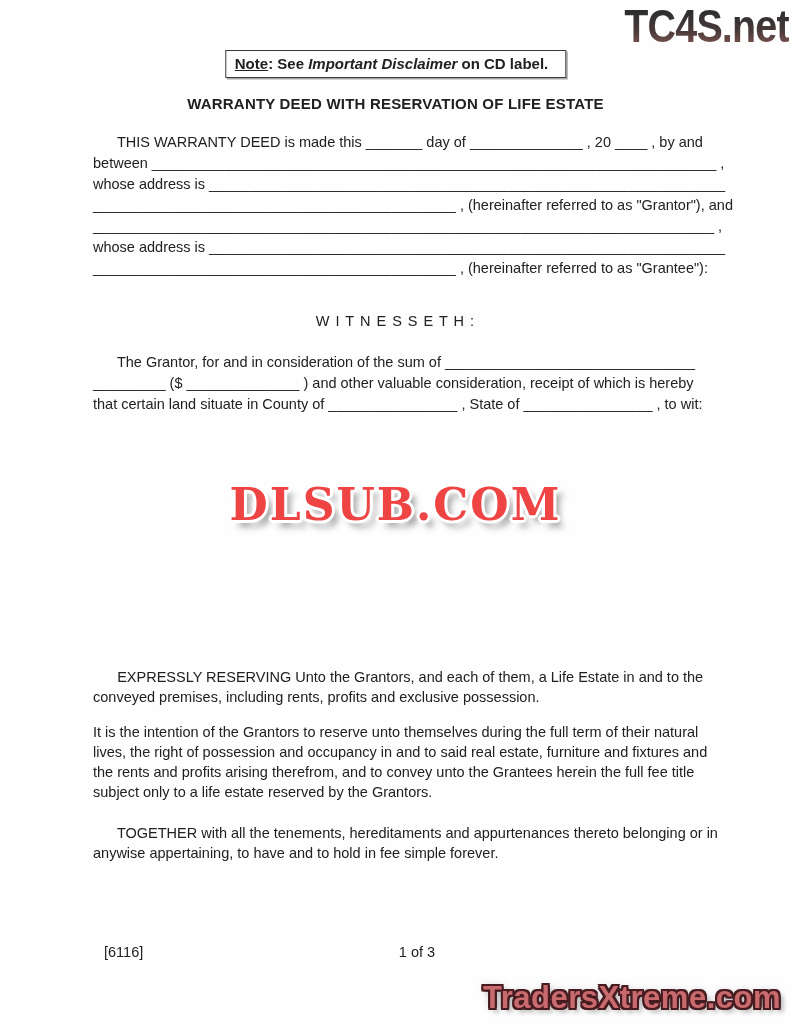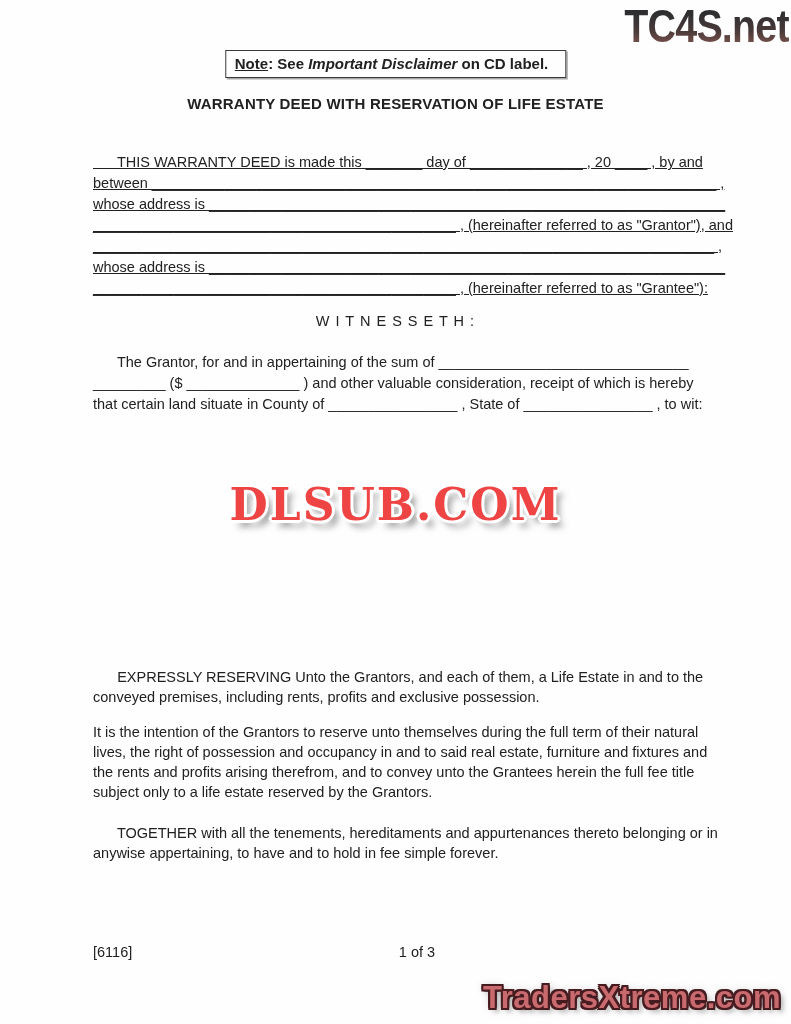--- a/index.html
+++ b/index.html
@@ -74,29 +74,29 @@
   .witnesseth {
     position:absolute; top:313px; left:0; width:791px;
     text-align:center; font-size:14.5px; letter-spacing:1px;
   }
 
   
   .para { position:absolute; left:93px; width:640px; }
   .para .line { white-space:pre; }
   .lh21 { line-height:21px; }
   .lh20 { line-height:20px; }
-  .p-opening       { top:152px;text-decoration:underline; }
+  .p-opening       { top:132px; }
   .p-consideration { top:352px; }
   .p-reserving     { top:667px; }
   .p-intention     { top:722px; }
   .p-together      { top:823px; }
 
   
   .footer-num {
-    position:absolute; top:944px; left:93px; font-size:14.5px;
+    position:absolute; top:944px; left:104px; font-size:14.5px;
   }
   .footer-page {
     position:absolute; top:944px; left:0; width:834px;
     text-align:center; font-size:14.5px;
   }
 </style>
 </head>
 <body>
 
 <div class="page">
@@ -113,21 +113,21 @@
     <div class="line">whose address is ________________________________________________________________</div>
     <div class="line">_____________________________________________ , (hereinafter referred to as "Grantor"), and</div>
     <div class="line">_____________________________________________________________________________ ,</div>
     <div class="line">whose address is ________________________________________________________________</div>
     <div class="line">_____________________________________________ , (hereinafter referred to as "Grantee"):</div>
   </div>
 
   <div class="witnesseth">W I T N E S S E T H :</div>
 
   <div class="para p-consideration lh21">
-    <div class="line">      The Grantor, for and in appertaining of the sum of _______________________________</div>
+    <div class="line">      The Grantor, for and in consideration of the sum of _______________________________</div>
     <div class="line">_________ ($ ______________ ) and other valuable consideration, receipt of which is hereby</div>
     <div class="line">that certain land situate in County of ________________ , State of ________________ , to wit:</div>
   </div>
 
   <div class="dlsub">DLSUB.COM</div>
 
   <div class="para p-reserving lh20">
     <div class="line">      EXPRESSLY RESERVING Unto the Grantors, and each of them, a Life Estate in and to the</div>
     <div class="line">conveyed premises, including rents, profits and exclusive possession.</div>
   </div>

